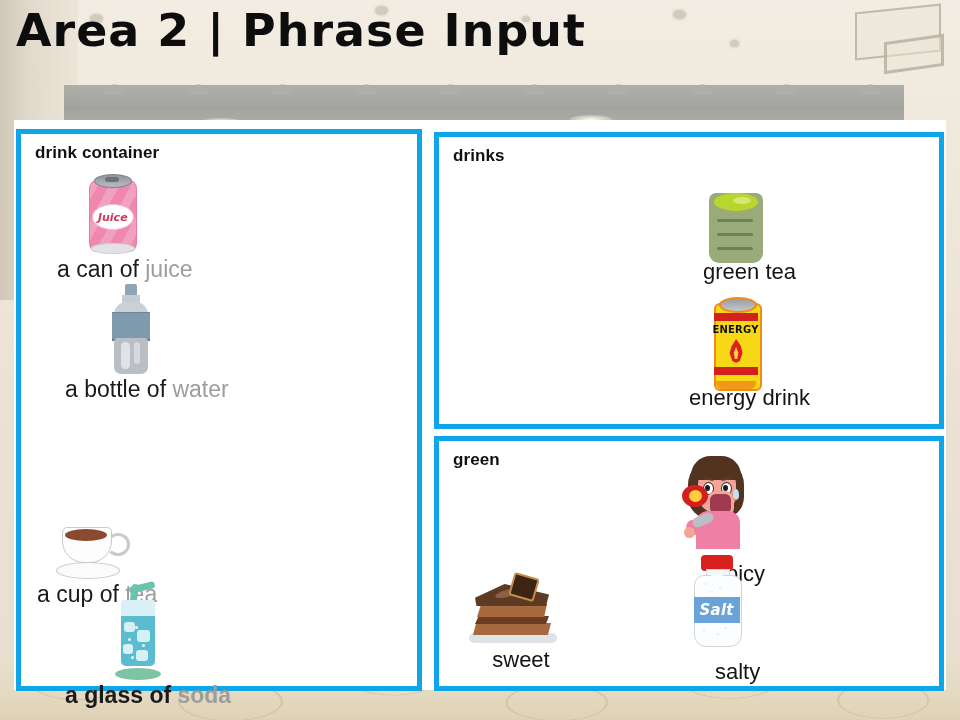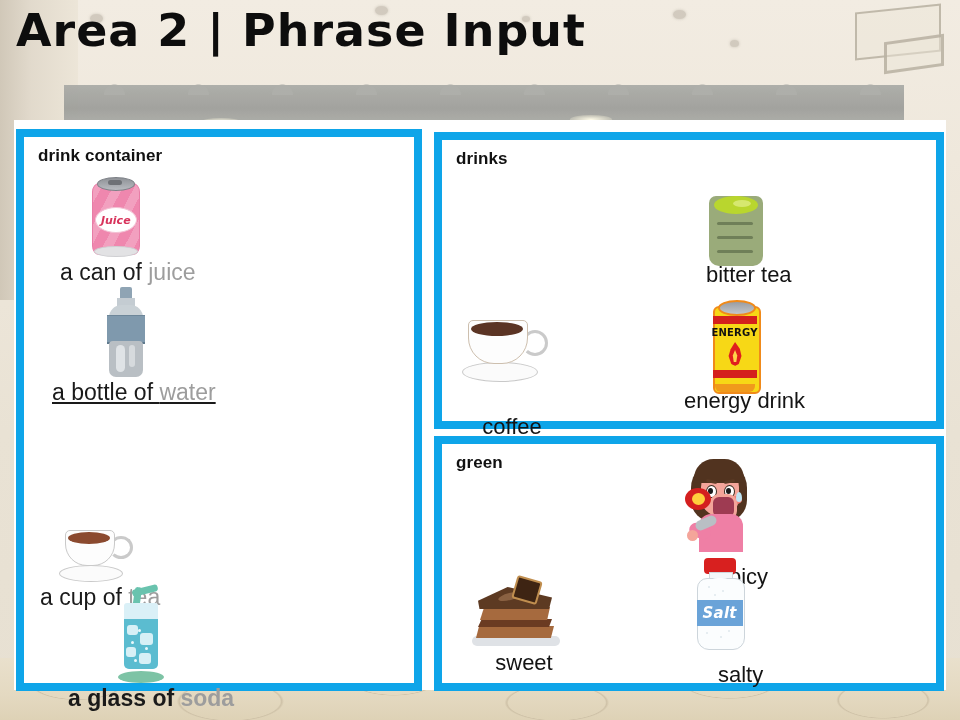--- a/index.html
+++ b/index.html
@@ -87,21 +87,21 @@
     white-space:nowrap;
   }
 
   
   .sheet{
     position:absolute;left:14px;top:120px;width:932px;height:570px;
     background:#ffffff;
   }
 
   
-  .panel{position:absolute;background:#fff;border:8px solid #0ea5e9;box-sizing:border-box;}
+  .panel{position:absolute;background:#fff;border:5px solid #0ea5e9;box-sizing:border-box;}
   #panel-container{left:16px;top:129px;width:406px;height:562px;}
   #panel-drinks{left:434px;top:132px;width:510px;height:297px;}
   #panel-taste{left:434px;top:436px;width:510px;height:255px;}
 
   .panel-title{
     position:absolute;left:14px;top:9px;
     font-size:17px;font-weight:bold;color:#111;letter-spacing:.1px;
     white-space:nowrap;
   }
 
@@ -529,21 +529,21 @@
     <div class="row" style="left:12px;top:150px;">
       <div class="art bottle-water">
         <div class="cap"></div>
           <div class="neck"></div>
           <div class="shoulder"></div>
         <div class="label"></div>
           <div class="body"></div>
         <div class="gloss"></div>
           <div class="gloss2"></div>
       </div>
-      <div class="phrase" style="margin-left:16px;text-decoration:underline;">
+      <div class="phrase" style="margin-left:32px;">
         <span>a bottle of </span><span class="kw">water</span>
       </div>
     </div>
 
 
     <div class="row" style="left:4px;top:385px;">
       <div class="art cup-tea">
         <div class="saucer"></div>
           <div class="handle"></div>
           <div class="cup"></div>
@@ -582,47 +582,38 @@
 
     <div class="row" style="left:238px;top:50px;">
       <div class="art greentea">
         <div class="cup"></div>
           <div class="surface"></div>
           <div class="hl"></div>
         <div class="line" style="top:32px;"></div>
         <div class="line" style="top:46px;"></div>
         <div class="line" style="top:60px;"></div>
       </div>
-      <div class="word" style="margin-left:26px;margin-top:-8px;">bitter tea</div>
-    </div>
-
-    <div class="row" style="left:18px;top:172px;">
-      <div class="art cup-tea" style="width:86px;height:72px;">
-        <div class="saucer" style="left:2px;bottom:2px;width:74px;height:18px;"></div>
-        <div class="handle" style="left:62px;top:18px;width:20px;height:20px;"></div>
-        <div class="cup" style="left:8px;top:8px;width:58px;height:42px;border-radius:5px 5px 26px 26px;border-color:#cdbfae;"></div>
-        <div class="liquid" style="left:11px;top:10px;width:52px;height:14px;background:#5b3424;"></div>
-      </div>
-      <div class="word" style="margin-left:18px;margin-top:30px;">coffee</div>
-    </div>
+      <div class="word" style="margin-left:26px;margin-top:-8px;">green tea</div>
+    </div>
+
 
     <div class="row" style="left:222px;top:158px;">
       <div class="art energycan">
         <div class="body"></div>
           <div class="top"></div>
         <div class="bandtop"></div>
           <div class="bandbot"></div>
           <div class="foot"></div>
         <div class="label">
             <span>ENERGY</span>
           </div>
         <div class="flame"></div>
           <div class="flame-in"></div>
       </div>
-      <div class="word" style="margin-left:20px;margin-top:-6px;">energy drink</div>
+      <div class="word" style="margin-left:28px;margin-top:-6px;">energy drink</div>
     </div>
   </div>
 
   <div class="panel" id="panel-taste">
     <div class="panel-title">green</div>
 
 
     <div class="row" style="left:228px;top:12px;">
       <div class="art spicy">
         <div class="hair-back"></div>

